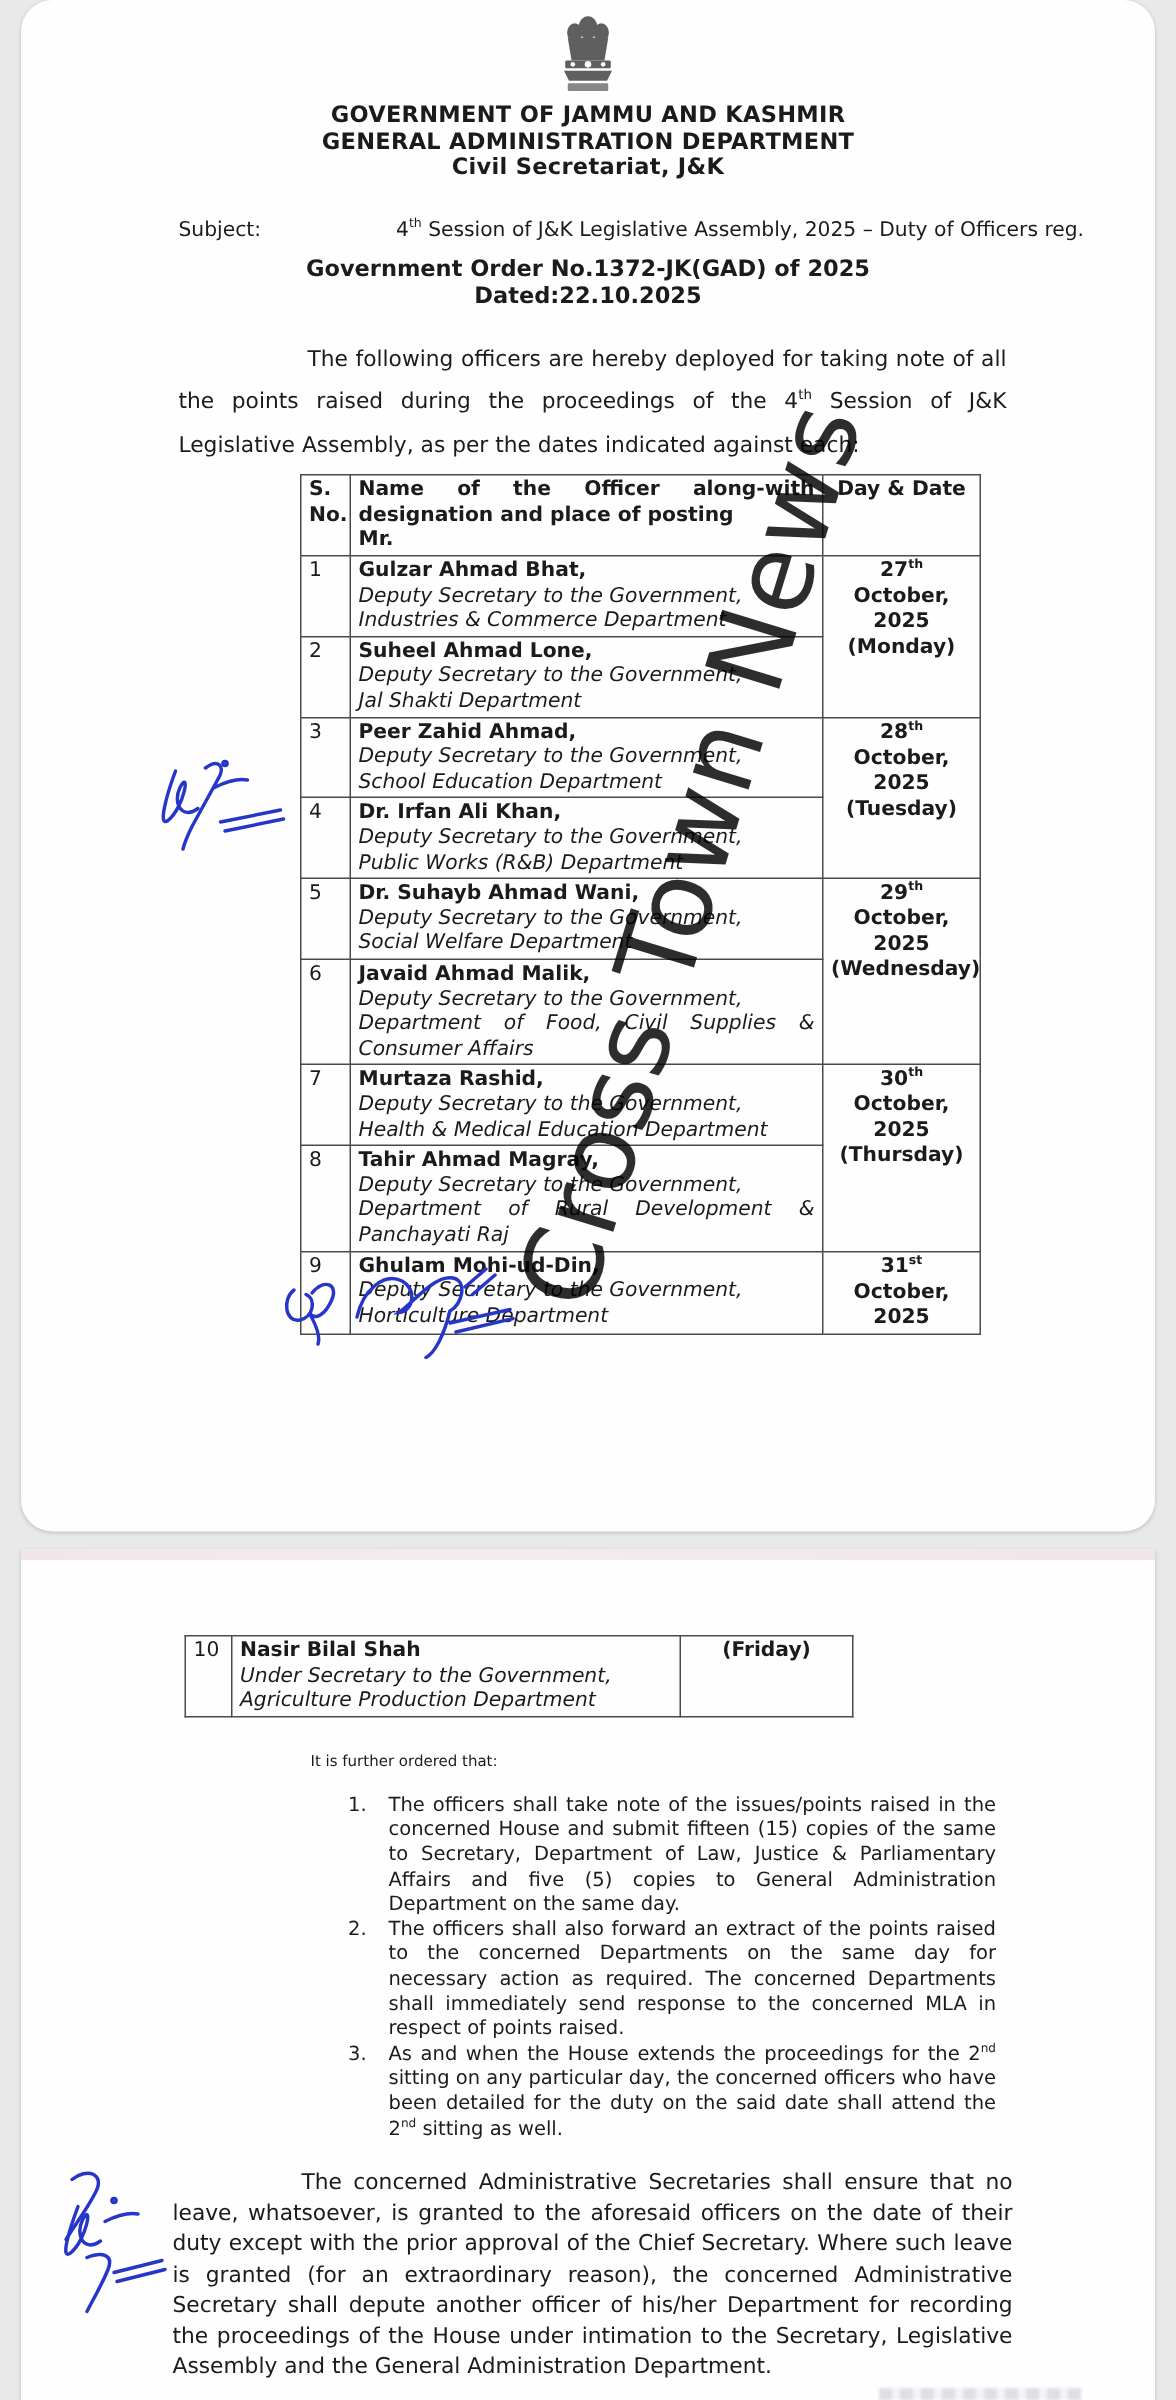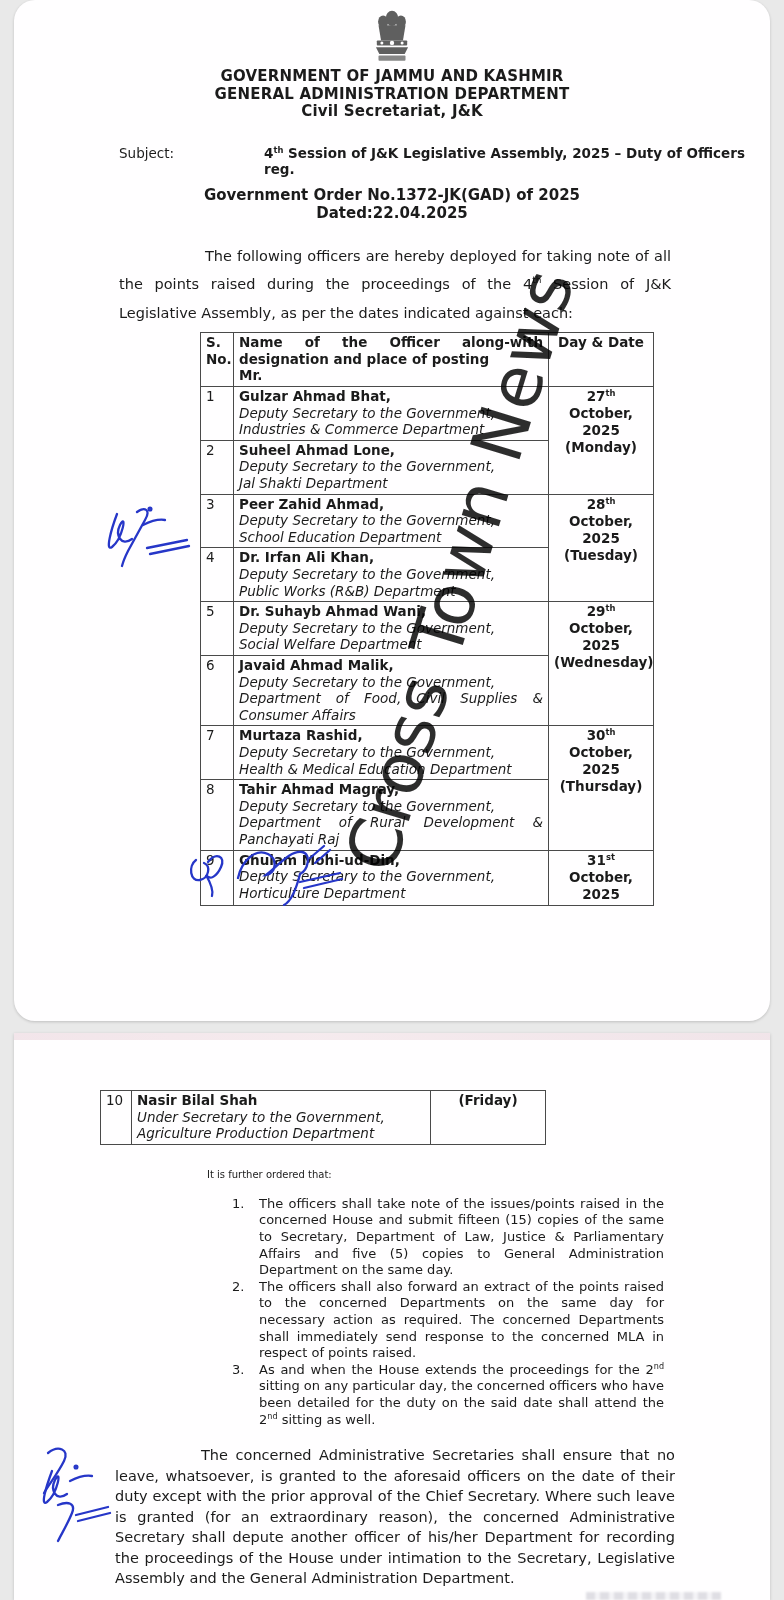--- a/index.html
+++ b/index.html
@@ -22,21 +22,21 @@
   .page2 { height:567px; }
   .page2::before{
     content:""; position:absolute; top:0; left:0; right:0; height:7px;
     background:linear-gradient(90deg,#eedde3,#f2e4e8 40%,#ecdce2);
     opacity:.75;
   }
   .emblem-wrap { text-align:center; padding-top:10px; }
   .hline { text-align:center; font-weight:bold; font-size:15px; line-height:17.5px; letter-spacing:.2px; }
   .subject-row { margin:24px 0 0 105px; font-size:13.5px; display:flex;gap:27px; }
   .subject-label { width:118px; flex:0 0 118px; }
-  .subject-text { font-weight:bold; }
+  .subject-text { font-weight:normal; }
   .order-block { margin-top:9px; text-align:center; font-weight:bold; font-size:15px; line-height:18px; }
   .intro {
     margin:20px 99px 0 105px;
     font-size:14.5px; line-height:28.6px;
     text-align:justify; text-indent:86px;
   }
   sup { font-size:62%; vertical-align:super; line-height:0; }
 
   table.duty { border-collapse:collapse; margin:5px 0 0 186px; width:453px;
     font-size:13.5px; line-height:16.6px; table-layout:fixed; }
@@ -53,21 +53,21 @@
   .watermark {
     position:absolute; left:446px; top:570px;
     transform:translate(-50%,-50%) rotate(-73deg);
     font-size:71px; font-weight:500; color:#000; opacity:.82;
     white-space:nowrap; letter-spacing:1px; pointer-events:none; z-index:5;
   }
   .sig { position:absolute; z-index:6; }
   .sig svg path, .sig svg circle { stroke:#2636c8; fill:none; stroke-width:2.3; stroke-linecap:round; }
 
   
-  table.duty2 { margin:57px 0 0 86px; width:445px; }
+  table.duty2 { margin:57px 0 0 109px; width:445px; }
   col.c2-no { width:31px; } col.c2-name { width:299px; } col.c2-date { width:115px; }
   .further { margin:24px 0 16px 193px; font-weight:normal; font-size:10px; }
   .olist { margin:15px 0 0 218px; width:432px; font-size:13px; line-height:16.6px; }
   .olist .item { display:flex; }
   .olist .num { flex:0 0 27px; }
   .olist .txt { flex:1; text-align:justify; }
   .closing {
     margin:17px 95px 0 101px; font-size:14.5px; line-height:20.5px;
     text-align:justify; text-indent:86px;
   }
@@ -105,21 +105,21 @@
     <div class="hline">GENERAL ADMINISTRATION DEPARTMENT</div>
     <div class="hline">Civil Secretariat, J&amp;K</div>
 
     <div class="subject-row">
       <span class="subject-label">Subject:</span>
       <span class="subject-text"><span>4</span><sup>th</sup><span> Session of J&amp;K Legislative Assembly, 2025 – Duty of Officers reg.</span></span>
     </div>
 
     <div class="order-block">
       <div>Government Order No.1372-JK(GAD) of 2025</div>
-      <div>Dated:22.04.2025</div>
+      <div>Dated:22.10.2025</div>
     </div>
 
     <p class="intro"><span>The following officers are hereby deployed for taking note of all the points raised during the proceedings of the 4</span><sup>th</sup><span> Session of J&amp;K Legislative Assembly, as per the dates indicated against each:</span></p>
 
     <table class="duty">
       <colgroup>
           <col class="c-no">
           <col class="c-name">
           <col class="c-date">
         </colgroup>

